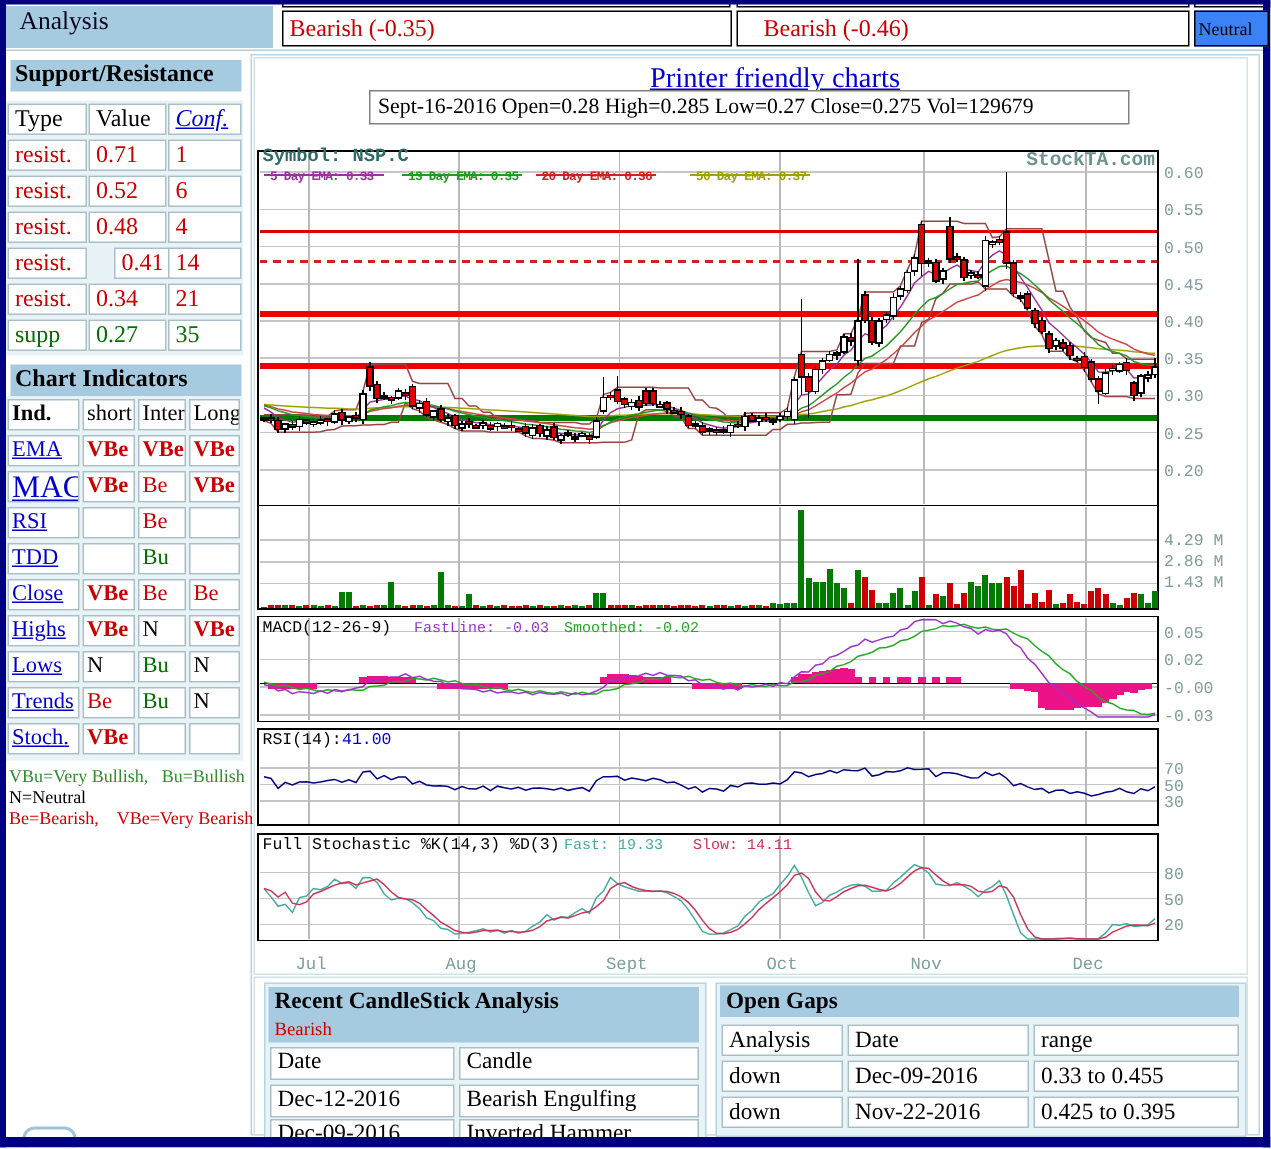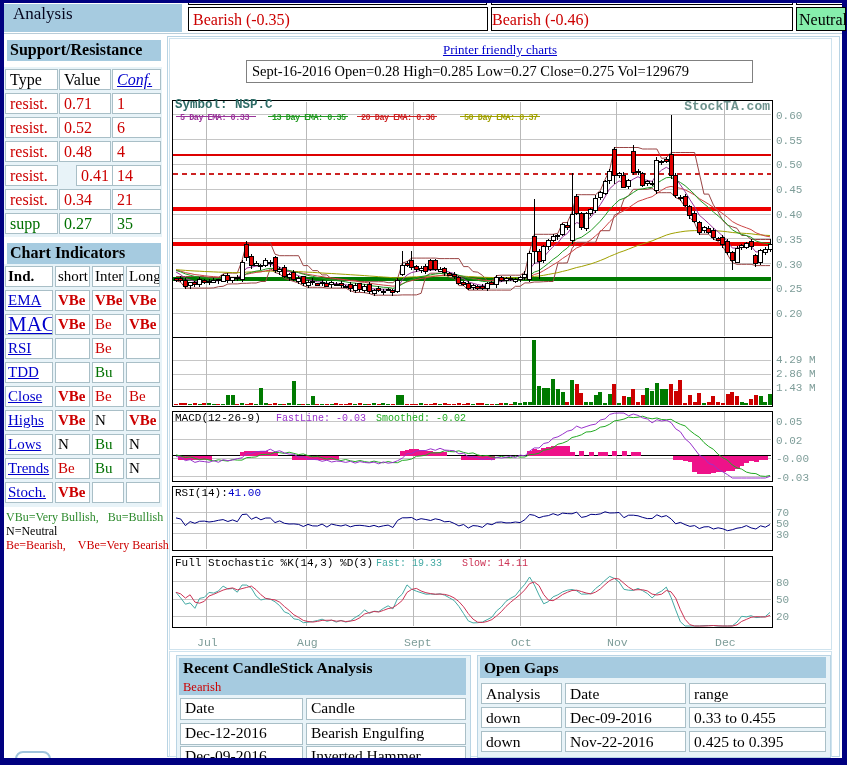--- a/index.html
+++ b/index.html
@@ -9,22 +9,22 @@
 <div class="a" style="left:167px;top:36px;width:671px;height:719px;border:1px solid #b9d4e4"></div>
 <div class="a" style="left:169px;top:38px;width:661px;height:610px;border:1px solid #cfe3ee"></div>
 <div class="a" style="left:169px;top:651px;width:661px;height:104px;border:1px solid #cfe3ee"></div>
 <div class="a" style="left:0px;top:33px;width:847px;height:1px;background:#b9cdd9"></div>
 <div class="a" style="left:4px;top:4px;width:178px;height:28px;background:#a6cbe0"></div>
 <div class="a" style="left:13px;top:4px;width:170px;height:24px;font-weight:normal;font-size:17px;color:#05051e">Analysis</div>
 <div class="a" style="left:188px;top:1px;width:299px;height:4px;border:1px solid #000;background:#fff;box-sizing:border-box"></div>
 <div class="a" style="left:491px;top:1px;width:302px;height:4px;border:1px solid #000;background:#fff;box-sizing:border-box"></div>
 <div class="a" style="left:796px;top:1px;width:51px;height:4px;border:1px solid #000;background:#fff;box-sizing:border-box"></div>
 <div class="a" style="left:188px;top:7px;width:300px;height:24px;border:1px solid #000;background:#fff;font-size:16px;color:#cc0000;padding-left:4px;line-height:23px;box-sizing:border-box">Bearish (-0.35)</div>
-<div class="a" style="left:491px;top:7px;width:302px;height:24px;border:1px solid #000;background:#fff;font-size:16px;color:#cc0000;padding-left:0;line-height:23px;box-sizing:border-box">Bearish (-0.46)</div>
-<div class="a" style="left:796px;top:7px;width:50px;height:24px;border:1px solid #000;background:#86efac;font-size:16px;color:#000;padding-left:2px;line-height:23px;box-sizing:border-box;z-index:3">Neutral</div>
+<div class="a" style="left:491px;top:7px;width:302px;height:24px;border:1px solid #000;background:#fff;font-size:16px;color:#cc0000;padding-left:17px;line-height:23px;box-sizing:border-box">Bearish (-0.46)</div>
+<div class="a" style="left:796px;top:7px;width:50px;height:24px;border:1px solid #000;background:#3b82f6;font-size:12px;color:#000;padding-left:2px;line-height:23px;box-sizing:border-box;z-index:3">Neutral</div>
 <div class="hd" style="left:7px;top:40px;width:154px;height:21px;font-size:16px;padding:1px 0 0 3px">Support/Resistance</div>
 <div class="a" style="left:4px;top:67px;width:158px;height:170px;background:#e8f3f8"></div>
 <div class="cell" style="left:5px;top:69px;width:53px;height:21px;color:#000;">Type</div>
 <div class="cell" style="left:59px;top:69px;width:52px;height:21px;color:#000;">Value</div>
 <div class="cell" style="left:112px;top:69px;width:49px;height:21px;font-style:italic;"><a href="#">Conf.</a></div>
 <div class="cell" style="left:5px;top:93px;width:53px;height:21px;color:#cc0000;">resist.</div>
 <div class="cell" style="left:59px;top:93px;width:52px;height:21px;color:#cc0000;">0.71</div>
 <div class="cell" style="left:112px;top:93px;width:49px;height:21px;color:#cc0000;">1</div>
 <div class="cell" style="left:5px;top:117px;width:53px;height:21px;color:#cc0000;">resist.</div>
 <div class="cell" style="left:59px;top:117px;width:52px;height:21px;color:#cc0000;">0.52</div>
@@ -79,21 +79,21 @@
 <div class="cell" style="left:55px;top:458px;width:35px;height:21px;font-size:15px;padding-left:2px"><span style="color:#cc0000">Be</span></div>
 <div class="cell" style="left:92px;top:458px;width:32px;height:21px;font-size:15px;padding-left:2px"><span style="color:#007000">Bu</span></div>
 <div class="cell" style="left:126px;top:458px;width:34px;height:21px;font-size:15px;padding-left:2px">N</div>
 <div class="cell" style="left:5px;top:482px;width:48px;height:21px;font-size:15px;padding-left:2px"><a href="#">Stoch.</a></div>
 <div class="cell" style="left:55px;top:482px;width:35px;height:21px;font-size:15px;padding-left:2px"><b style="color:#cc0000">VBe</b></div>
 <div class="cell" style="left:92px;top:482px;width:32px;height:21px;font-size:15px;padding-left:2px"></div>
 <div class="cell" style="left:126px;top:482px;width:34px;height:21px;font-size:15px;padding-left:2px"></div>
 <div class="a" style="left:6px;top:510px;width:170px;height:14px;color:#2e8b2e;font-size:12px;white-space:nowrap">VBu=Very Bullish,&nbsp;&nbsp;&nbsp;Bu=Bullish</div>
 <div class="a" style="left:6px;top:524px;width:170px;height:14px;color:#000;font-size:12px;white-space:nowrap">N=Neutral</div>
 <div class="a" style="left:6px;top:538px;width:170px;height:14px;color:#cc0000;font-size:12px;white-space:nowrap">Be=Bearish,&nbsp;&nbsp;&nbsp;&nbsp;VBe=Very Bearish</div>
-<div class="a" style="left:400px;top:42px;width:200px;height:16px;font-size:13px;text-align:center"><a href="#">Printer friendly charts</a></div>
+<div class="a" style="left:400px;top:42px;width:200px;height:16px;font-size:19px;text-align:right"><a href="#">Printer friendly charts</a></div>
 <div class="a" style="left:246px;top:60px;width:507px;height:23px;border:1px solid #808080;background:#fff;box-sizing:border-box;font-size:14.5px;padding:2px 0 0 5px">Sept-16-2016 Open=0.28 High=0.285 Low=0.27 Close=0.275 Vol=129679</div>
 <svg width="675" height="560" viewBox="160 92 675 560" style="position:absolute;left:160px;top:92px">
     <rect x="172.0" y="100.5" width="600.0" height="236.5" fill="#fff" stroke="#000" stroke-width="1" shape-rendering="crispEdges"></rect>
     <line x1="173.0" y1="114.8" x2="771.0" y2="114.8" stroke="#c6c6c6" stroke-width="1" shape-rendering="crispEdges"></line>
     <line x1="173.0" y1="139.6" x2="771.0" y2="139.6" stroke="#c6c6c6" stroke-width="1" shape-rendering="crispEdges"></line>
     <line x1="173.0" y1="164.4" x2="771.0" y2="164.4" stroke="#c6c6c6" stroke-width="1" shape-rendering="crispEdges"></line>
     <line x1="173.0" y1="189.2" x2="771.0" y2="189.2" stroke="#c6c6c6" stroke-width="1" shape-rendering="crispEdges"></line>
     <line x1="173.0" y1="214.0" x2="771.0" y2="214.0" stroke="#c6c6c6" stroke-width="1" shape-rendering="crispEdges"></line>
     <line x1="173.0" y1="238.8" x2="771.0" y2="238.8" stroke="#c6c6c6" stroke-width="1" shape-rendering="crispEdges"></line>
     <line x1="173.0" y1="263.6" x2="771.0" y2="263.6" stroke="#c6c6c6" stroke-width="1" shape-rendering="crispEdges"></line>

